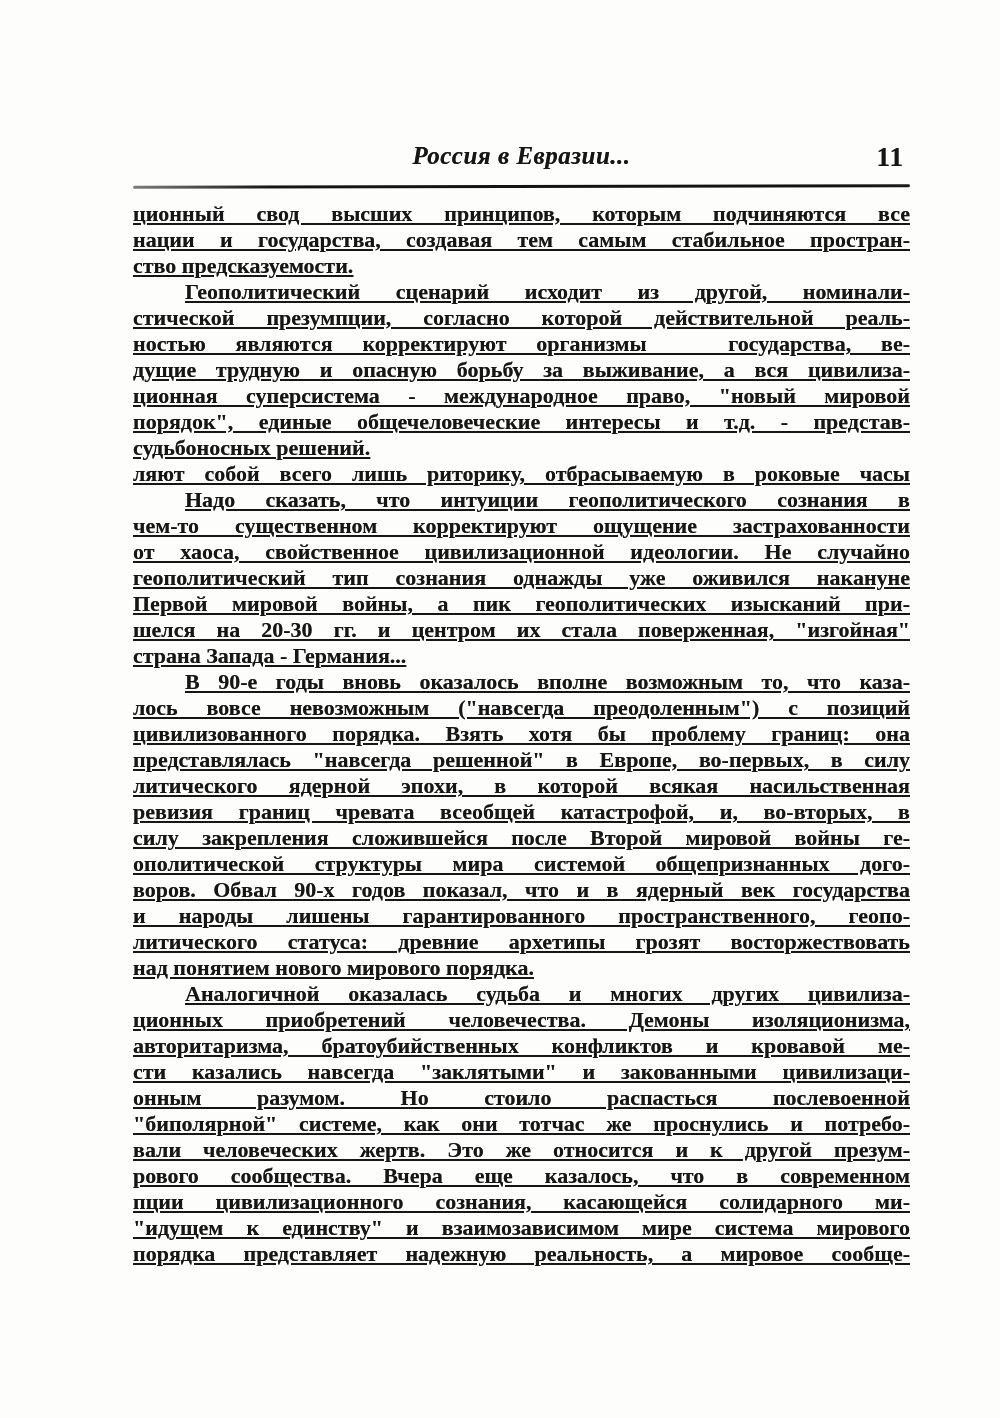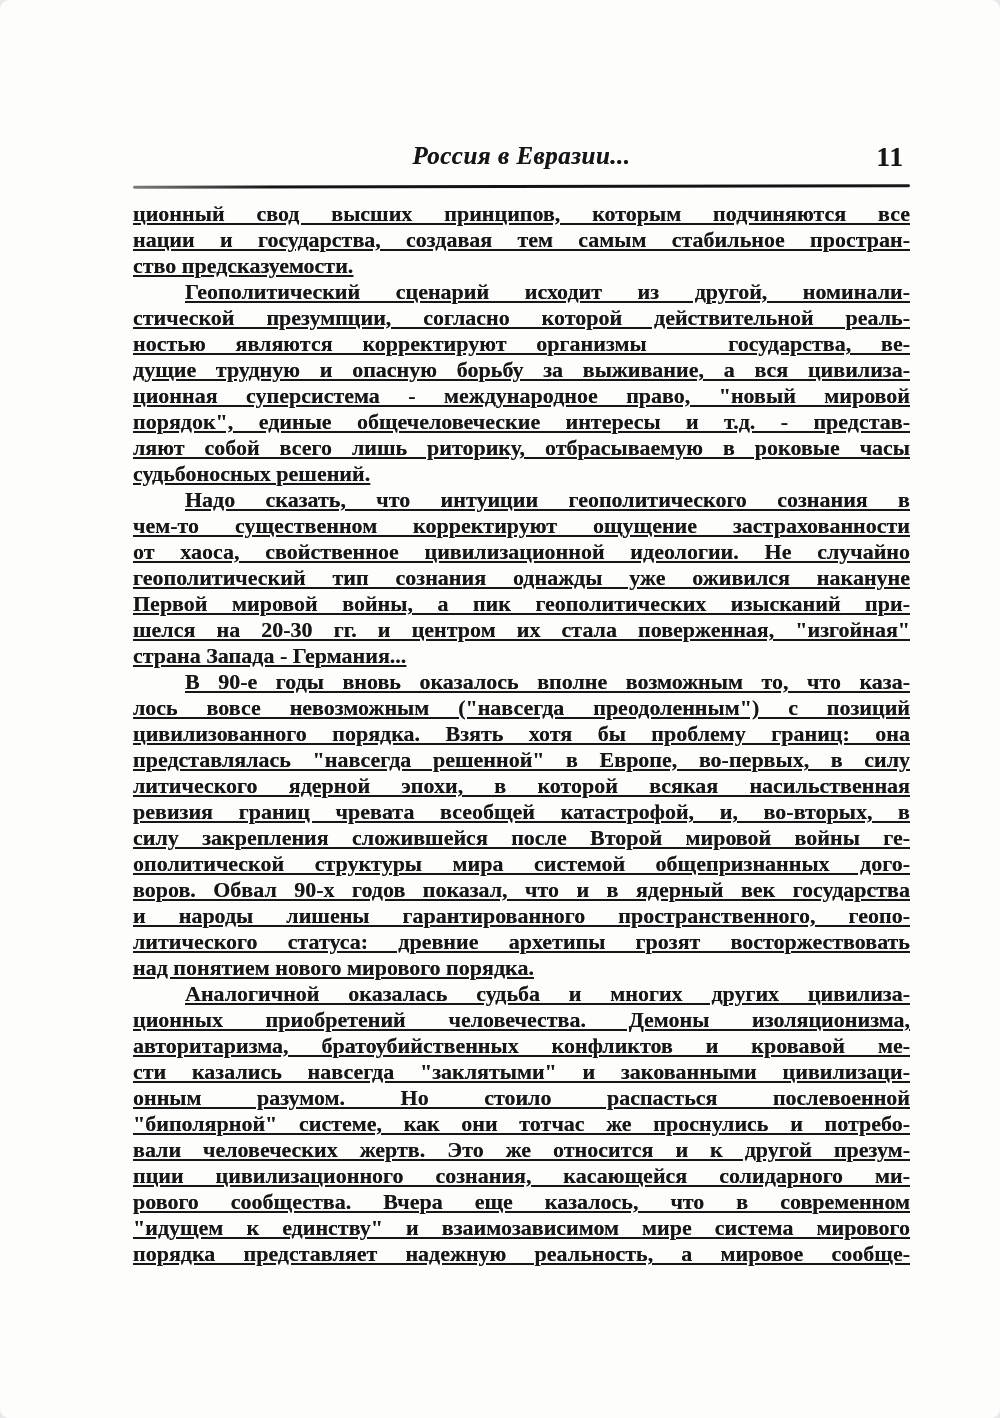--- a/index.html
+++ b/index.html
@@ -11,21 +11,20 @@
     position: relative;
     width: 1000px;
     height: 1418px;
     margin: 0 auto;
     background: #fdfdfc;
     color: #161616;
     font-family: "Liberation Serif", "DejaVu Serif", serif;
     font-weight: 700;
     box-sizing: border-box;
     overflow: hidden;
-    border-radius: 9px;
   }
   .column {
     position: absolute;
     left: 133px;
     top: 142px;
     width: 777px;
   }
   .running-header {
     position: relative;
     height: 36px;
@@ -93,22 +92,22 @@
           <div class="line">нации и государства, создавая тем самым стабильное простран-</div>
           <div class="line line-last">ство предсказуемости.</div>
         </div>
         <div class="para indent">
           <div class="line">Геополитический сценарий исходит из другой, номинали-</div>
           <div class="line">стической презумпции, согласно которой действительной реаль-</div>
           <div class="line">ностью являются корректируют организмы   государства, ве-</div>
           <div class="line">дущие трудную и опасную борьбу за выживание, а вся цивилиза-</div>
           <div class="line">ционная суперсистема - международное право, "новый мировой</div>
           <div class="line">порядок", единые общечеловеческие интересы и т.д. - представ-</div>
+          <div class="line line-last">судьбоносных решений.</div>
           <div class="line">ляют собой всего лишь риторику, отбрасываемую в роковые часы</div>
-          <div class="line line-last">судьбоносных решений.</div>
         </div>
         <div class="para indent">
           <div class="line">Надо сказать, что интуиции геополитического сознания в</div>
           <div class="line">чем-то существенном корректируют ощущение застрахованности</div>
           <div class="line">от хаоса, свойственное цивилизационной идеологии. Не случайно</div>
           <div class="line">геополитический тип сознания однажды уже оживился накануне</div>
           <div class="line">Первой мировой войны, а пик геополитических изысканий при-</div>
           <div class="line">шелся на 20-30 гг. и центром их стала поверженная, "изгойная"</div>
           <div class="line line-last">страна Запада - Германия...</div>
         </div>
@@ -127,20 +126,20 @@
           <div class="line line-last">над понятием нового мирового порядка.</div>
         </div>
         <div class="para indent">
           <div class="line">Аналогичной оказалась судьба и многих других цивилиза-</div>
           <div class="line">ционных приобретений человечества. Демоны изоляционизма,</div>
           <div class="line">авторитаризма, братоубийственных конфликтов и кровавой ме-</div>
           <div class="line">сти казались навсегда "заклятыми" и закованными цивилизаци-</div>
           <div class="line">онным разумом. Но стоило распасться послевоенной</div>
           <div class="line">"биполярной" системе, как они тотчас же проснулись и потребо-</div>
           <div class="line">вали человеческих жертв. Это же относится и к другой презум-</div>
+          <div class="line">рового сообщества. Вчера еще казалось, что в современном</div>
           <div class="line">пции цивилизационного сознания, касающейся солидарного ми-</div>
-          <div class="line">рового сообщества. Вчера еще казалось, что в современном</div>
           <div class="line">"идущем к единству" и взаимозависимом мире система мирового</div>
           <div class="line">порядка представляет надежную реальность, а мировое сообще-</div>
         </div>
       </div>
   </div>
 </div>
 
 </body></html>

